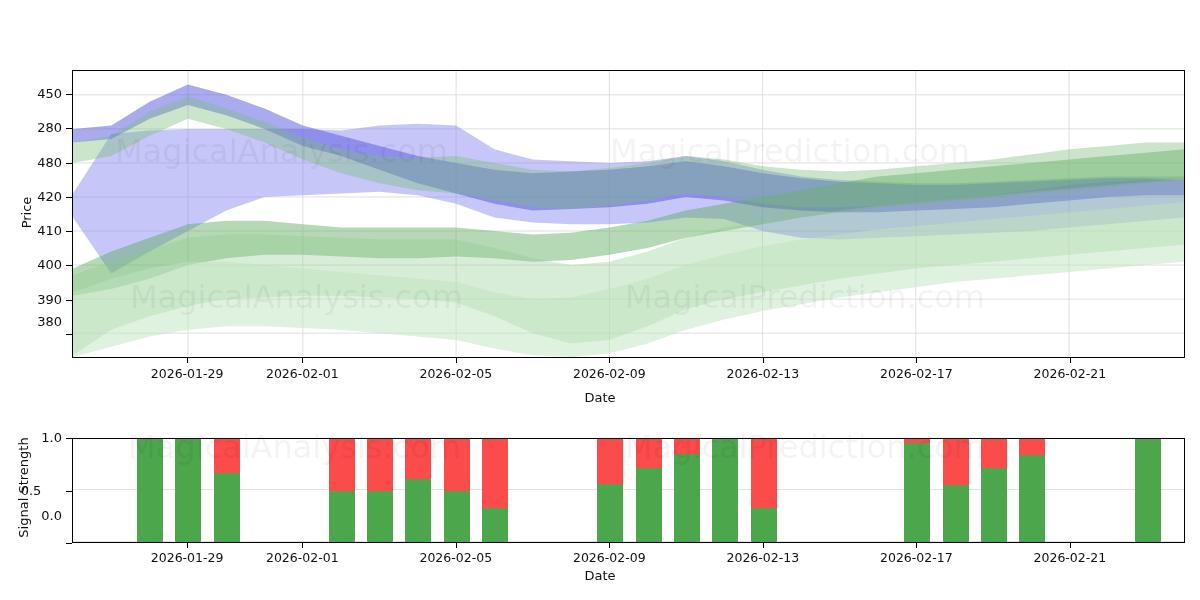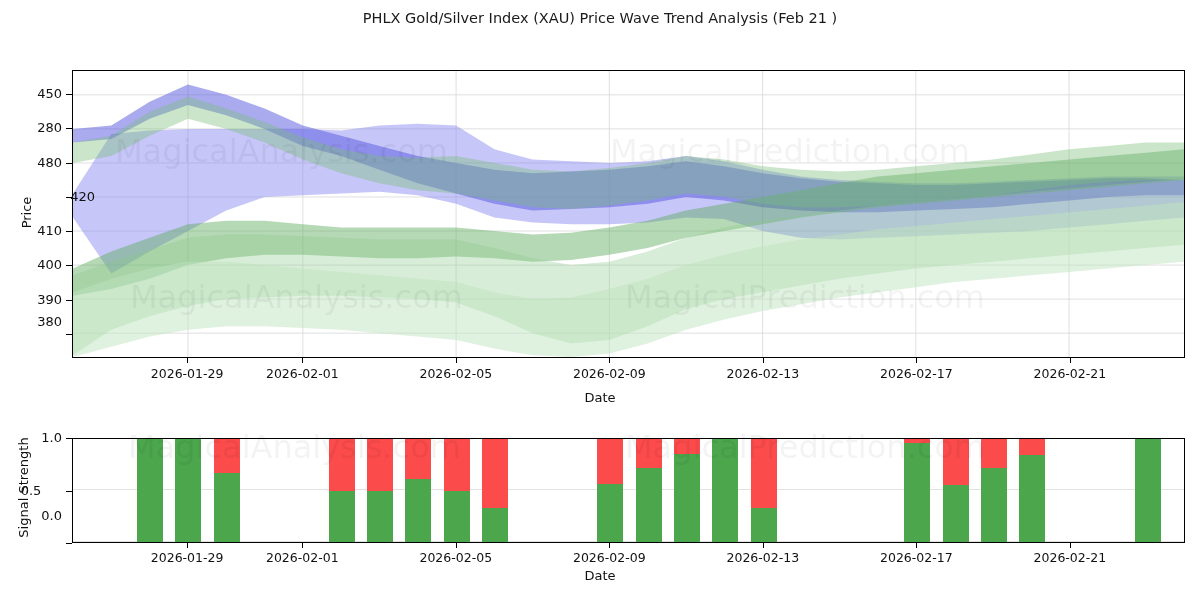--- a/index.html
+++ b/index.html
@@ -42,21 +42,20 @@
   
   .wm{position:absolute;font-size:32px;color:#000;opacity:0.045;
       white-space:nowrap;pointer-events:none;font-family:"DejaVu Sans","Liberation Sans",sans-serif;}
 </style>
 </head>
 <body>
 
 <div id="root">
 
   <div class="title-block">
-    <div class="title-line">PHLX Gold/Silver Index (XAU) Price Wave Trend Analysis (Feb 21 )</div>
   </div>
 
   <div id="priceChart">
     <svg id="priceSvg" viewBox="0 0 1113 288" preserveAspectRatio="none">
         <line x1="0" y1="264" x2="1113" y2="264" class="grid-line"></line>
         <line x1="0" y1="229.71428571428572" x2="1113" y2="229.71428571428572" class="grid-line"></line>
         <line x1="0" y1="195.42857142857144" x2="1113" y2="195.42857142857144" class="grid-line"></line>
         <line x1="0" y1="161.14285714285714" x2="1113" y2="161.14285714285714" class="grid-line"></line>
         <line x1="0" y1="126.85714285714286" x2="1113" y2="126.85714285714286" class="grid-line"></line>
         <line x1="0" y1="92.57142857142856" x2="1113" y2="92.57142857142856" class="grid-line"></line>
@@ -79,21 +78,21 @@
   </div>
   <div id="priceYLabels">
       <div class="ylab" style="left: 0px; top: 322px;">380</div>
       <div class="ytick" style="top: 334px;"></div>
       <div class="ylab" style="left: 0px; top: 299.714px;">390</div>
       <div class="ytick" style="top: 299.714px;"></div>
       <div class="ylab" style="left: 0px; top: 265.429px;">400</div>
       <div class="ytick" style="top: 265.429px;"></div>
       <div class="ylab" style="left: 0px; top: 231.143px;">410</div>
       <div class="ytick" style="top: 231.143px;"></div>
-      <div class="ylab" style="left: 0px; top: 196.857px; margin-left: 33px;">420</div>
+      <div class="ylab" style="left: 0px; top: 196.857px;">420</div>
       <div class="ytick" style="top: 196.857px;"></div>
       <div class="ylab" style="left: 0px; top: 162.571px;">480</div>
       <div class="ytick" style="top: 162.571px;"></div>
       <div class="ylab" style="left: 0px; top: 128.286px;">280</div>
       <div class="ytick" style="top: 128.286px;"></div>
       <div class="ylab" style="left: 0px; top: 94px;">450</div>
       <div class="ytick" style="top: 94px;"></div>
     </div>
   <div id="priceXLabels">
       <div class="xlab" style="left: 187.138px; top: 366px;">2026-01-29</div>

